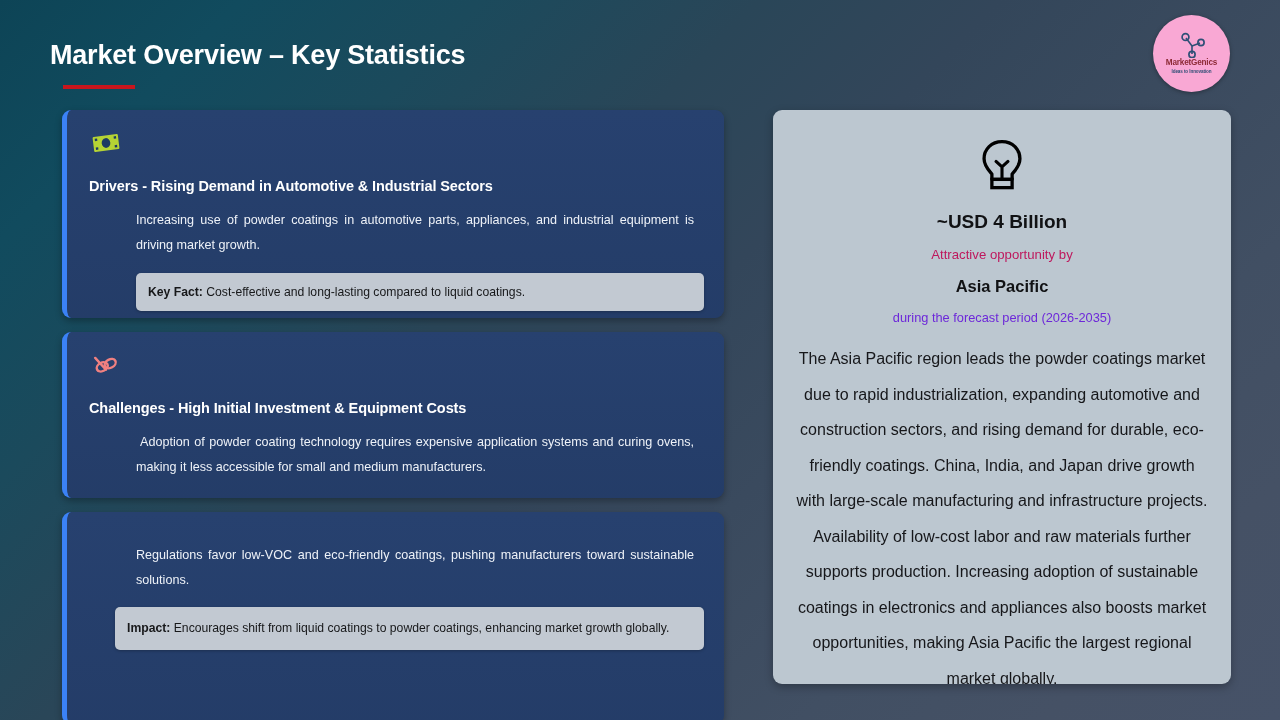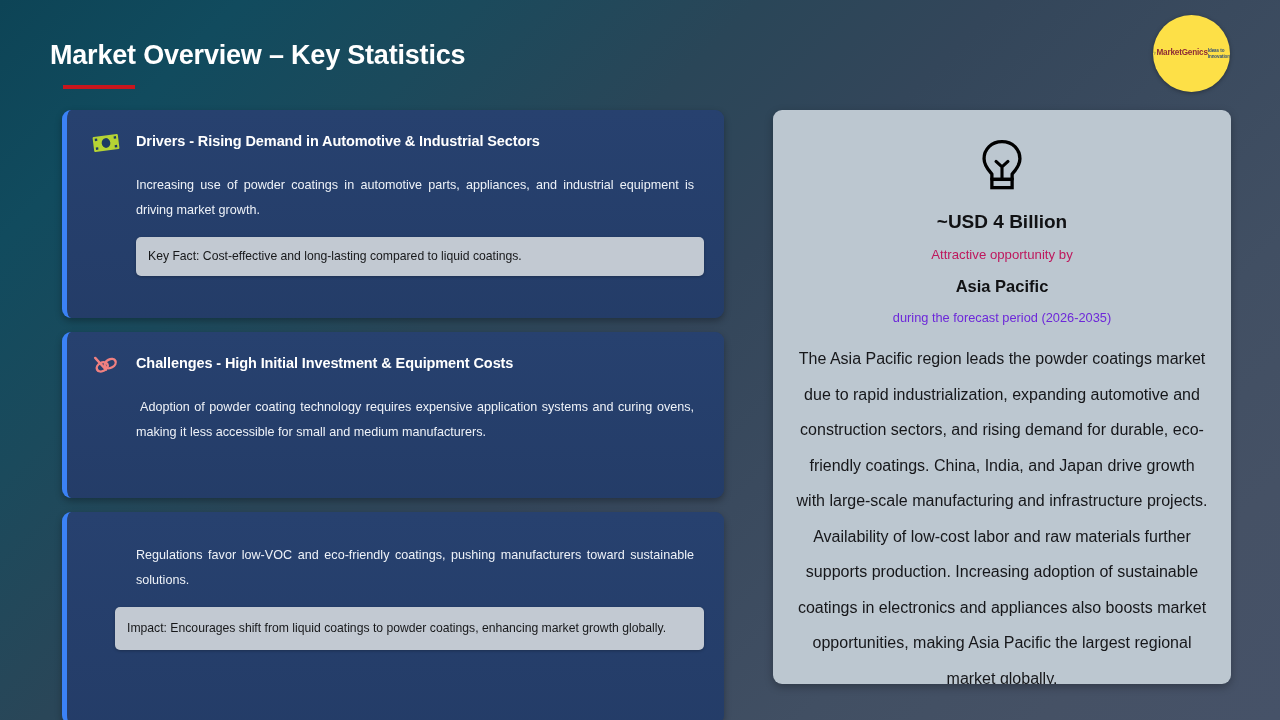--- a/index.html
+++ b/index.html
@@ -41,23 +41,24 @@
     width:72px; height:4px;
     background:#c8161d;
   }
 
   
   .logo {
     position:absolute;
     right:50px; top:15px;
     width:77px; height:77px;
     border-radius:50%;
-    background:#fde047;
+    background:#f9a8d4;
     box-shadow:0 1px 4px rgba(0,0,0,.35);
     display:flex;
+    flex-direction:column;
     align-items:center;
     justify-content:center;
     overflow:hidden;
   }
   .logo-mark { width:30px; height:26px; margin-bottom:1px; }
   .logo-name {
     font-size:8.2px; font-weight:bold;
     color:#8d2b36; line-height:1;
     letter-spacing:-0.2px;
   }
@@ -86,20 +87,21 @@
     overflow:hidden;
   }
   .card.c1 { height:208px; }
   .card.c2 { height:166px; }
   .card.c3 { height:212px; }
 
   .card-head {
     display:flex;
     align-items:flex-start;
     gap:13px;
+    flex-direction:column;
   }
   .card-icon {
     width:34px; height:34px;
     flex:0 0 34px;
     display:flex; align-items:center; justify-content:center;
     margin-top:-2px;
   }
   .card-title {
     font-size:14.5px;
     font-weight:bold;
@@ -125,21 +127,21 @@
     margin-top:14px;
     background:#c2c9d2;
     border-radius:5px;
     box-shadow:0 1px 3px rgba(0,0,0,.25);
     padding:10px 12px;
     font-size:12.2px;
     color:#17181a;
     line-height:1.55;
     text-align:justify;
   }
-  .note-box b { font-weight:normal; }
+  .note-box b { font-weight:bold; }
   .note-box.tall { padding:12px 12px 12px 12px;margin-left:26px; }
 
   
   .right-panel {
     position:absolute;
     left:773px; top:110px;
     width:458px; height:574px;
     background:#bcc7d0;
     border-radius:9px;
     box-shadow:0 3px 8px rgba(0,0,0,.28);

